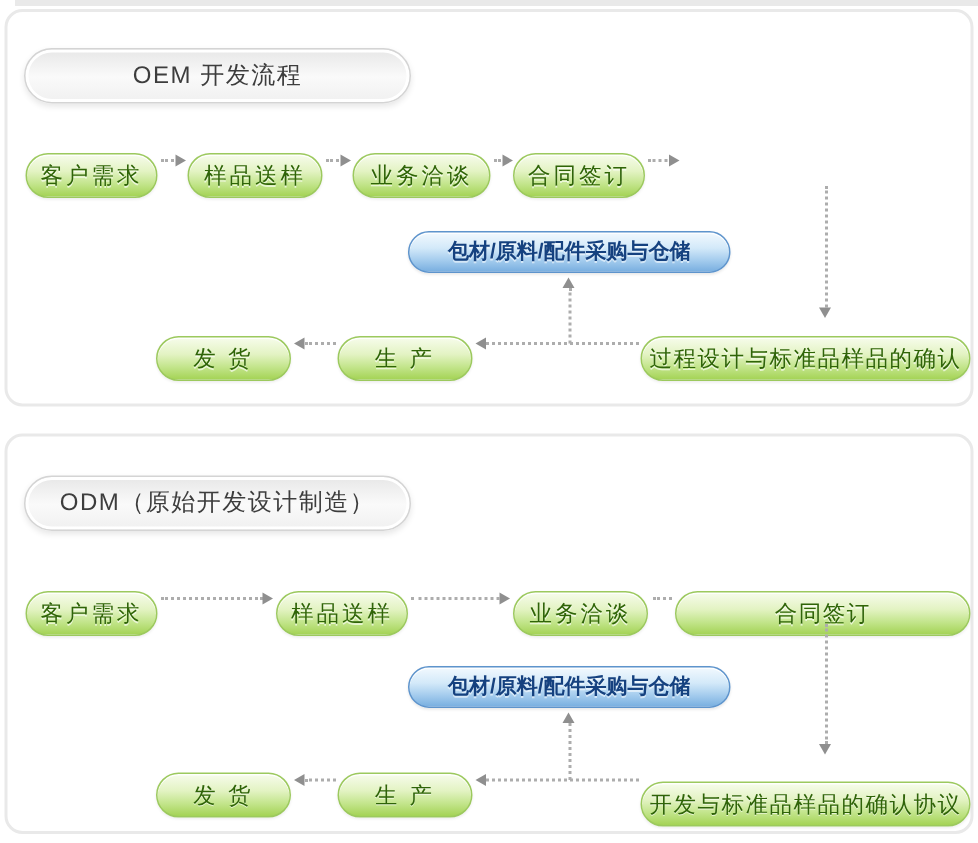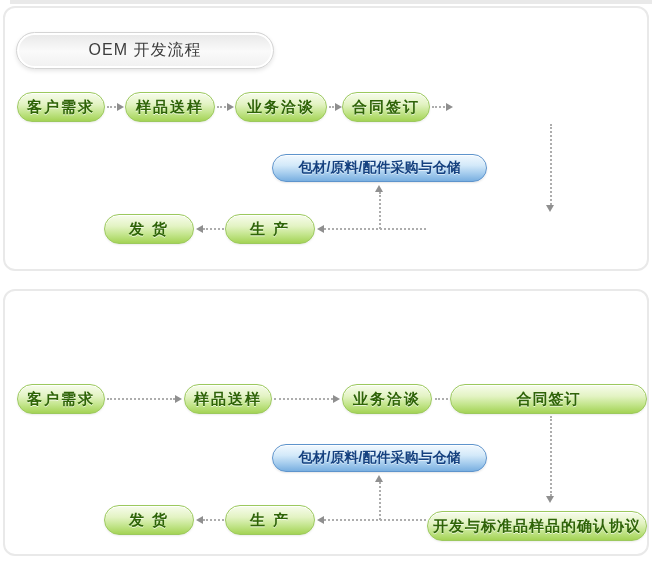--- a/index.html
+++ b/index.html
@@ -22,22 +22,23 @@
   .pill-title{
     border:1px solid #d4d4d4;border-radius:19px;
     background:linear-gradient(180deg,#e7e7e7 0%,#fafafa 52%,#f0f0f0 100%);
     box-shadow:0 2px 4px rgba(0,0,0,.10), inset 0 0 0 2px #ffffff;
     color:#3d3d3d;font-size:16px;letter-spacing:1px;
   }
   .pill-green{
     border:1px solid #9cc95e;border-radius:15px;
     background:linear-gradient(180deg,#f7fcec 0%,#e3f3c3 40%,#c3e58c 70%,#a4d355 100%);
     box-shadow:inset 0 1px 0 rgba(255,255,255,.85), 0 1px 2px rgba(0,0,0,.08);
-    color:#2f6408;font-weight:bold;font-size:15px;letter-spacing:2px;
+    color:#2f6408;font-weight:normal;font-size:15px;letter-spacing:2px;
     text-shadow:0 1px 0 rgba(255,255,255,.65);
+    margin-top:10px;
   }
   .pill-green.wide{letter-spacing:1px;}
   .pill-blue{
     border:1px solid #5e94cc;border-radius:15px;
     background:linear-gradient(180deg,#f2f9fe 0%,#d3e9f9 40%,#a6cdee 70%,#79afe0 100%);
     box-shadow:inset 0 1px 0 rgba(255,255,255,.85), 0 1px 2px rgba(0,0,0,.10);
     color:#15417f;font-weight:bold;font-size:14px;letter-spacing:0px;
     text-shadow:0 1px 0 rgba(255,255,255,.55);
   }
   .hline{position:absolute;height:0;border-top:2px dotted #adadad;}
@@ -81,23 +82,25 @@
   <div class="vline" style="left:374px;top:184px;height:37px;"></div>
 
   <div class="node pill-green" style="left:99px;top:206px;width:90px;height:30px;">发 货</div>
   <div class="arr arr-l" style="left:191px;top:217px;"></div>
   <div class="hline" style="left:198px;top:220px;width:21px;"></div>
 
   <div class="node pill-green" style="left:220px;top:206px;width:90px;height:30px;">生 产</div>
   <div class="arr arr-l" style="left:312px;top:217px;"></div>
   <div class="hline" style="left:319px;top:220px;width:102px;"></div>
 
+  <div class="node pill-green wide" style="left:422px;top:206px;width:220px;height:30px;">过程设计与标准品样品的确认</div>
 </div>
 
 <div class="panel" id="panel-odm">
+  <div class="node pill-title" style="left:11px;top:26px;width:258px;height:37px;">ODM（原始开发设计制造）</div>
 
   <div class="node pill-green" style="left:12px;top:93px;width:88px;height:30px;">客户需求</div>
   <div class="hline" style="left:102px;top:107px;width:68px;"></div>
   <div class="arr arr-r" style="left:170px;top:104px;"></div>
 
   <div class="node pill-green" style="left:179px;top:93px;width:88px;height:30px;">样品送样</div>
   <div class="hline" style="left:269px;top:107px;width:59px;"></div>
   <div class="arr arr-r" style="left:328px;top:104px;"></div>
 
   <div class="node pill-green" style="left:337px;top:93px;width:90px;height:30px;">业务洽谈</div>

